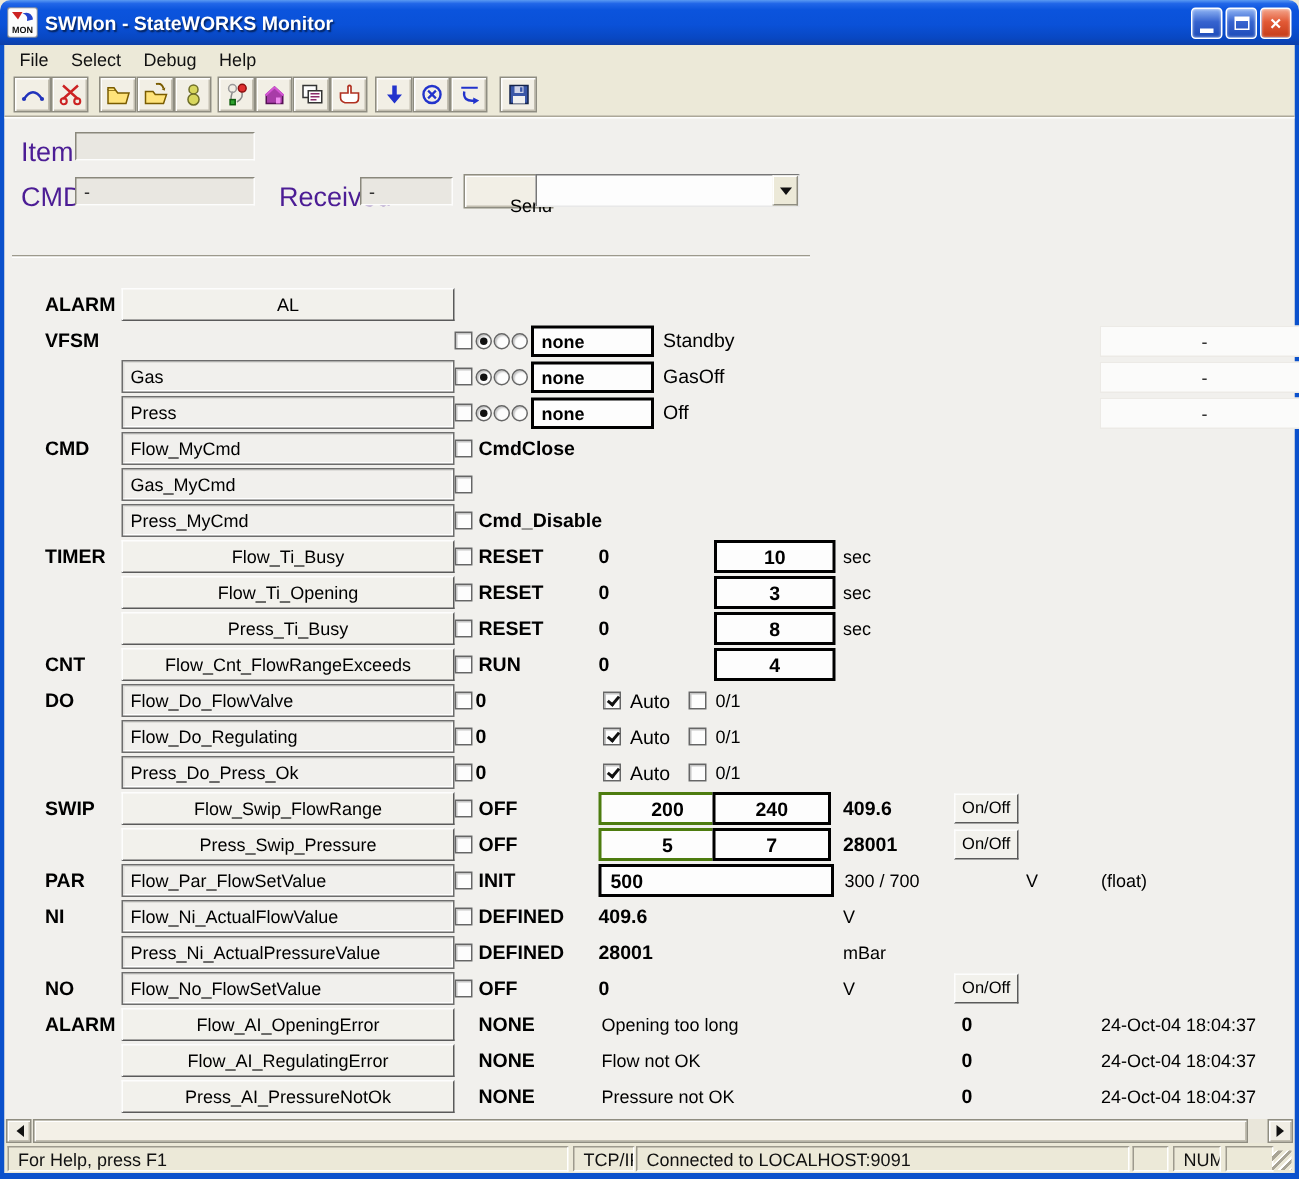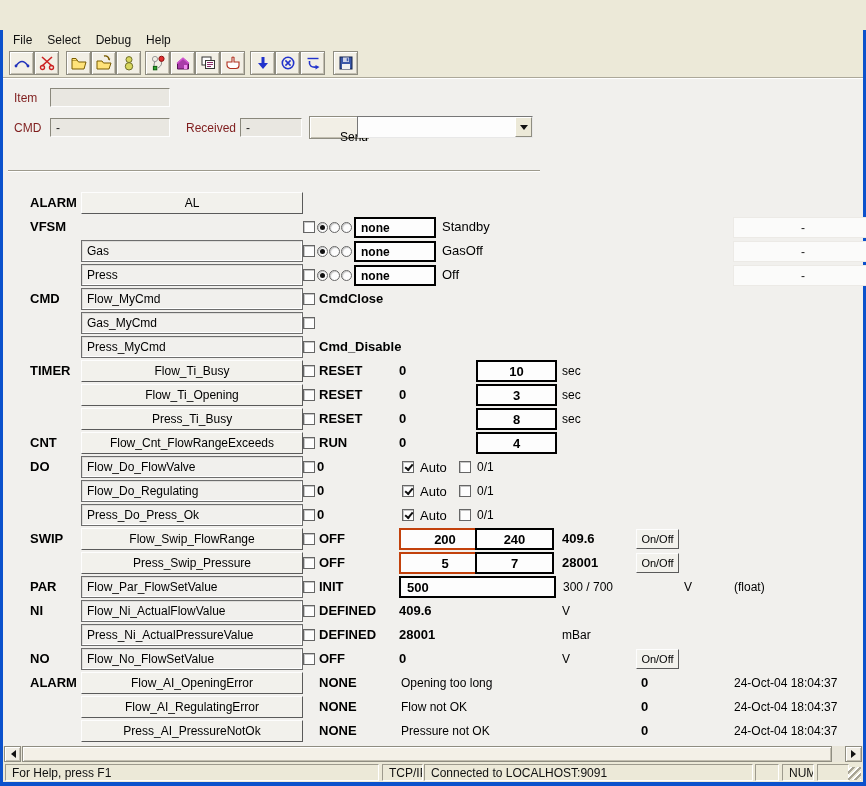--- a/index.html
+++ b/index.html
@@ -20,21 +20,21 @@
   .bleft{left:0}.bright{left:863px}
   .bbottom{position:absolute;left:0;top:782px;width:866px;height:4px;background:#0b51cc}
   
   .menubar{position:absolute;left:3px;top:30px;width:860px;height:19px;background:#ece9d8;display:flex;align-items:center;padding-left:4px}
   .menuitem{font-size:12px;padding:2px 9px 2px 6px;color:#111}
   .toolbar{position:absolute;left:3px;top:49px;width:860px;height:29px;background:#ece9d8;border-bottom:1px solid #aca899}
   .tbtn{position:absolute;top:2px;width:25px;height:24px;background:#f2efe5;border:1px solid #8f8d81;
     box-shadow:inset 1px 1px 0 #fff,inset -1px -1px 0 #c2beb0;display:flex;align-items:center;justify-content:center;padding:0}
   
   .mainarea{position:absolute;left:3px;top:78px;width:860px;height:668px;background:#f1f0ed;border-top:1px solid #fff}
-  .qlabel{position:absolute;font-size:12px;color:#7f1d1d}
+  .qlabel{position:absolute;font-size:18px;color:#4c1d95}
   .qbox{position:absolute;height:19px;background:#e9e7e1;border:1px solid;border-color:#8a887c #fdfdfd #fdfdfd #8a887c;font-size:12px;padding:2px 5px;color:#222}
   .sendbtn{position:absolute;left:309px;top:116px;width:60px;height:23px;background:#f2efe6;border:1px solid #8f8d81;
     box-shadow:inset 1px 1px 0 #fff,inset -1px -1px 0 #c2beb0;font-size:12px;text-align:right;padding-top:13px}
   .combo{position:absolute;left:357px;top:116px;width:176px;height:22px;background:#fdfdfd;border:1px solid;border-color:#777 #e8e8e8 #e8e8e8 #777}
   .combo-val{position:absolute;left:3px;top:3px;font-size:12px}
   .combo-btn{position:absolute;right:0;top:0;width:17px;height:20px;background:#ece9d8;border:1px solid;border-color:#fff #8f8d81 #8f8d81 #fff;display:flex;align-items:center;justify-content:center}
   .tri-down{width:0;height:0;border:4px solid transparent;border-top:5px solid #111;margin-top:4px}
   .separator{position:absolute;left:8px;top:170px;width:532px;height:2px;border-top:1px solid #9d9a8d;border-bottom:1px solid #fff}
   
   .row{position:absolute;left:16px;width:866px;height:24px}
@@ -52,21 +52,21 @@
   .dashf{position:absolute;left:717px;top:1px;width:140px;height:21px;background:#fbfbfa;border:1px solid #eceae6;text-align:center;font-size:12px;color:#222;padding-top:3px}
   .scol{position:absolute;left:303px;top:3px;font-weight:bold;font-size:13px}
   .vcol{position:absolute;left:383px;top:3px;font-weight:bold;font-size:13px}
   .numf{position:absolute;left:460px;top:0;width:81px;height:22px;border:2px solid #000;background:#fdfdfd;font-weight:bold;font-size:13px;text-align:center;padding-top:2px}
   .unitcol{position:absolute;left:546px;top:4px;font-size:12px}
   .dzero{position:absolute;left:301px;top:3px;font-weight:bold;font-size:13px}
   .autochk{left:386px}
   .autolbl{position:absolute;left:404px;top:4px;font-size:13px}
   .bitchk{left:443px}
   .bitlbl{position:absolute;left:461px;top:4px;font-size:12px}
-  .swf1{position:absolute;left:383px;top:0;width:92px;height:22px;border:2px solid #c2410c;background:#fdfdfd;font-weight:bold;font-size:13px;text-align:center;padding-top:2px}
+  .swf1{position:absolute;left:383px;top:0;width:92px;height:22px;border:2px solid #4d7c0f;background:#fdfdfd;font-weight:bold;font-size:13px;text-align:center;padding-top:2px}
   .swf2{position:absolute;left:459px;top:0;width:79px;height:22px;border:2px solid #000;background:#fdfdfd;font-weight:bold;font-size:13px;text-align:center;padding-top:2px}
   .onoff{position:absolute;left:620px;top:1px;width:43px;height:20px;background:#f2f1ec;border:1px solid;border-color:#fdfdfd #5a5a5a #5a5a5a #fdfdfd;font-size:11px;text-align:center;padding-top:3px}
   .widef{position:absolute;left:383px;top:0;width:157px;height:22px;border:2px solid #000;background:#fdfdfd;font-weight:bold;font-size:13px;padding:2px 6px}
   .rangecol{position:absolute;left:547px;top:4px;font-size:12px}
   .vcol2{position:absolute;left:668px;top:4px;font-size:12px}
   .ftype{position:absolute;left:718px;top:4px;font-size:12px}
   .desccol{position:absolute;left:385px;top:4px;font-size:12px}
   .azero{position:absolute;left:625px;top:3px;font-weight:bold;font-size:13px}
   .tscol{position:absolute;left:718px;top:4px;font-size:12px}
   
@@ -79,20 +79,41 @@
   .statusbar{position:absolute;left:3px;top:762px;width:860px;height:20px;background:#ece9d8;font-size:12px}
   .sbpanel{position:absolute;top:2px;height:17px;border:1px solid;border-color:#9d9a8d #fff #fff #9d9a8d;padding:1px 6px;white-space:nowrap;overflow:hidden;color:#111}
   .grip{position:absolute;right:2px;top:5px;width:13px;height:13px;
     background:repeating-linear-gradient(135deg,transparent 0 2px,#fff 2px 3px,#a8a495 3px 5px)}
 </style>
 </head>
 <body>
 
 <div class="window">
 
+  <div class="titlebar">
+    <span style="display:flex">
+      <svg width="20" height="20" viewBox="0 0 20 20">
+          <rect x="0" y="0" width="20" height="20" rx="2" fill="#fdfdfd" stroke="#8a8a8a"></rect>
+          <path d="M3 3 L10 3 L7 8 Z" fill="#cc2222"></path>
+          <path d="M10 4 q6 -2 7 4 l-4 1 q1 -4 -3 -5 Z" fill="#2244cc"></path>
+          <rect x="2" y="11" width="16" height="7" fill="#fdfdfd"></rect>
+          <text x="3" y="17" font-size="6" font-weight="bold" fill="#111">MON</text>
+        </svg>
+    </span>
+    <span class="apptitle">SWMon - StateWORKS Monitor</span>
+    <span class="winbtns">
+      <span class="wbtn">
+          <span class="glyph-min"></span>
+        </span>
+      <span class="wbtn">
+          <span class="glyph-max"></span>
+        </span>
+      <span class="wbtn close">×</span>
+    </span>
+  </div>
   <div class="bleft"></div>
   <div class="bright"></div>
   <div class="bbottom"></div>
 
   <div class="menubar">
     <span class="menuitem">File</span>
     <span class="menuitem">Select</span>
     <span class="menuitem">Debug</span>
     <span class="menuitem">Help</span>
   </div>

